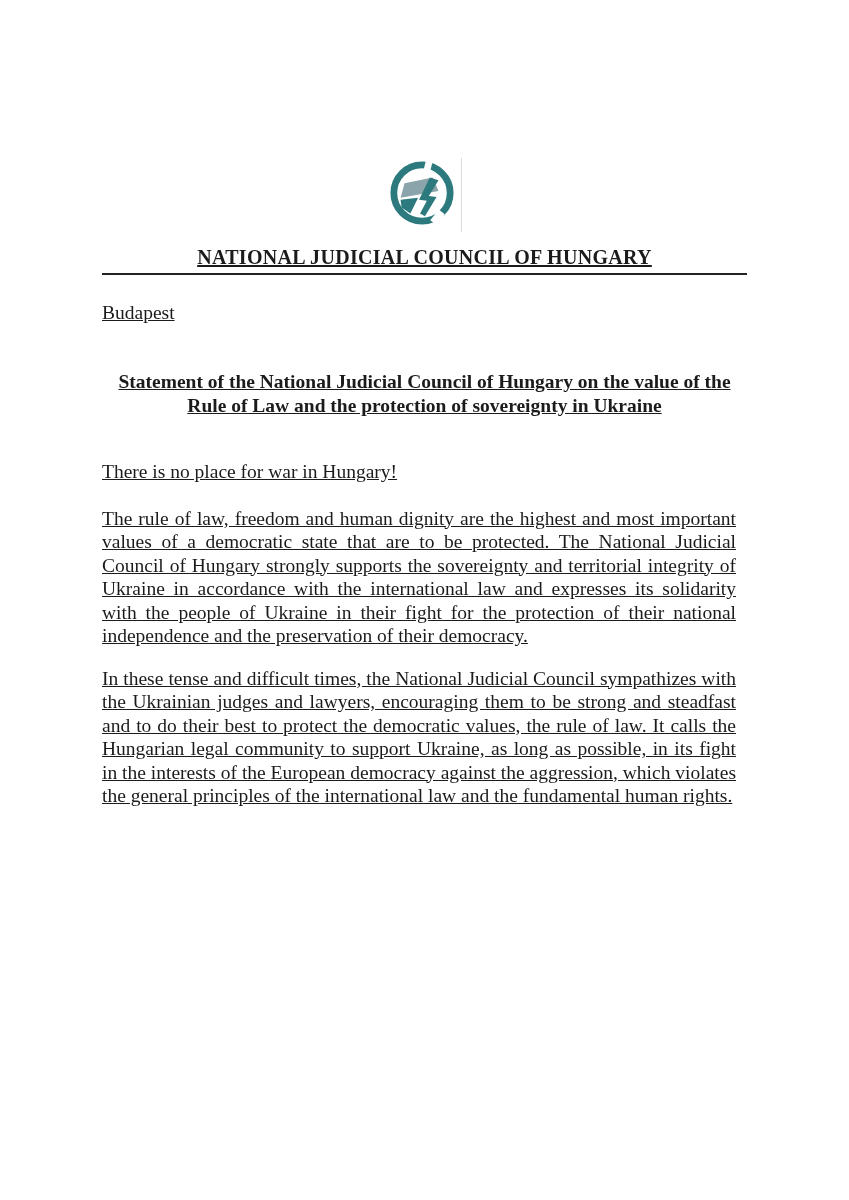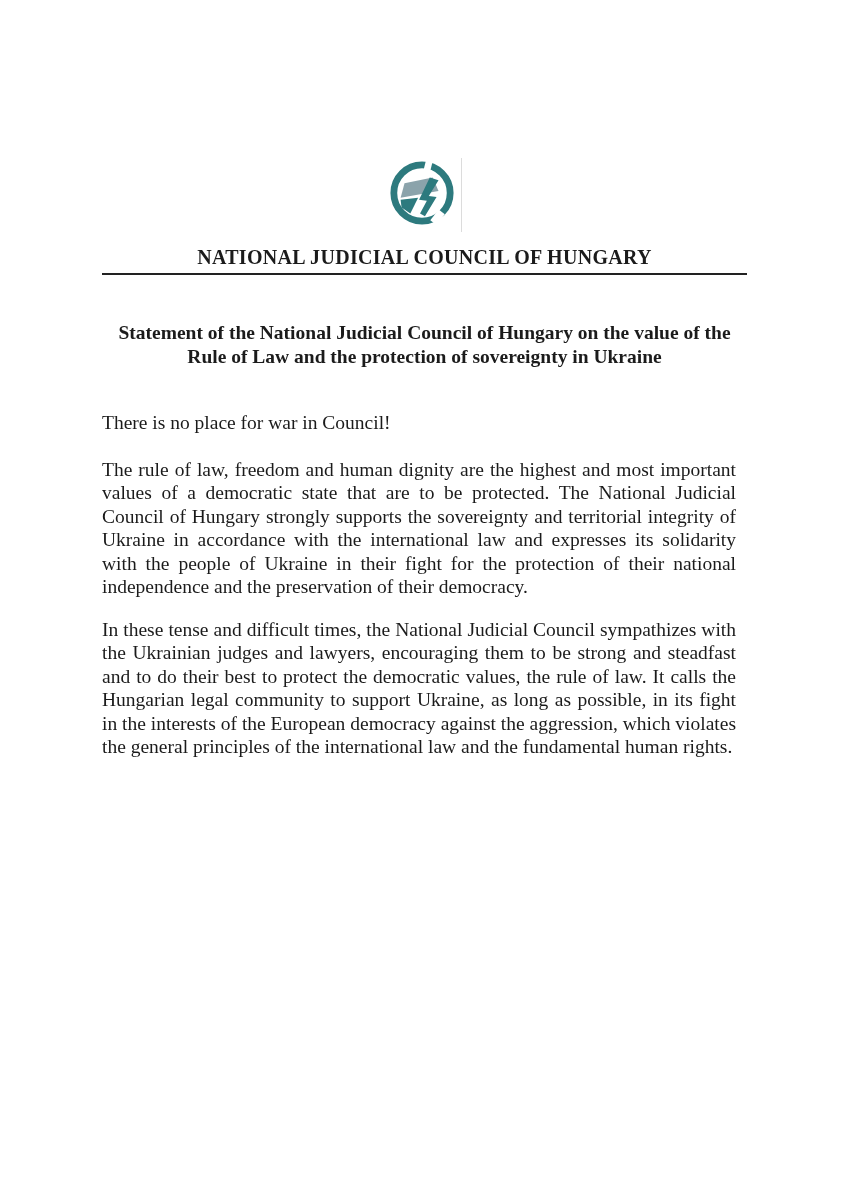--- a/index.html
+++ b/index.html
@@ -9,20 +9,21 @@
   }
   .page {
     position: relative;
     width: 849px;
     height: 960px;
     margin: 0 auto;
     background: #ffffff;
     font-family: "Liberation Serif", "DejaVu Serif", serif;
     color: #1b1b1b;
     overflow: hidden;
+    text-decoration: underline;
   }
   .content {
     width: 645px;
     margin: 0 auto;
   }
   .logo-wrap {
     margin: 158px auto 0 auto;
     width: 70px;
     height: 74px;
     display: flex;
@@ -88,25 +89,26 @@
         <polygon points="43,19 52,22 42,38 50,39 38,59 33,56 40,43 32,42" fill="#2d7a7e"></polygon>
       </svg>
     </span>
   </div>
 
   <div class="content">
 
     <div class="org-header">NATIONAL JUDICIAL COUNCIL OF HUNGARY</div>
 
     <div class="meta">
+      <div>Budapest</div>
     </div>
 
     <div class="doc-title">Statement of the National Judicial Council of Hungary on the value of the Rule of Law and the protection of sovereignty in Ukraine</div>
 
-    <p class="lead">There is no place for war in Council!</p>
+    <p class="lead">There is no place for war in Hungary!</p>
 
     <p class="body-para">The rule of law, freedom and human dignity are the highest and most important values of a democratic state that are to be protected. The National Judicial Council of Hungary strongly supports the sovereignty and territorial integrity of Ukraine in accordance with the international law and expresses its solidarity with the people of Ukraine in their fight for the protection of their national independence and the preservation of their democracy.</p>
 
     <p class="body-para second">In these tense and difficult times, the National Judicial Council sympathizes with the Ukrainian judges and lawyers, encouraging them to be strong and steadfast and to do their best to protect the democratic values, the rule of law. It calls the Hungarian legal community to support Ukraine, as long as possible, in its fight in the interests of the European democracy against the aggression, which violates the general principles of the international law and the fundamental human rights.</p>
 
   </div>
 
 </div>
 
 </body></html>

